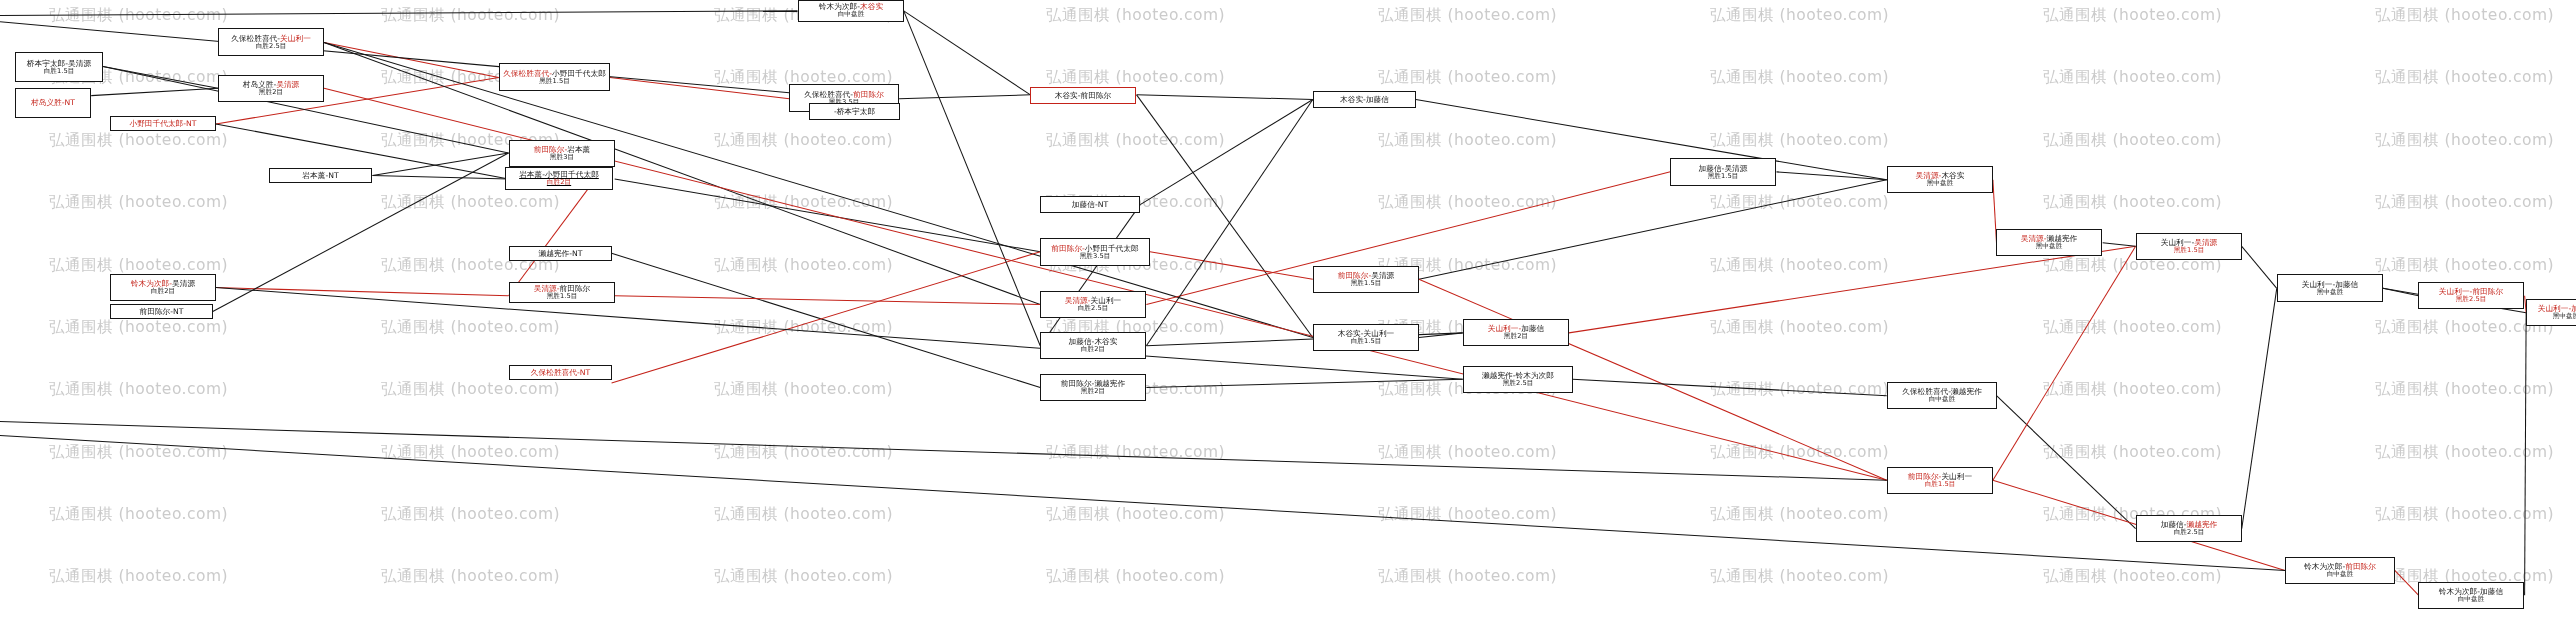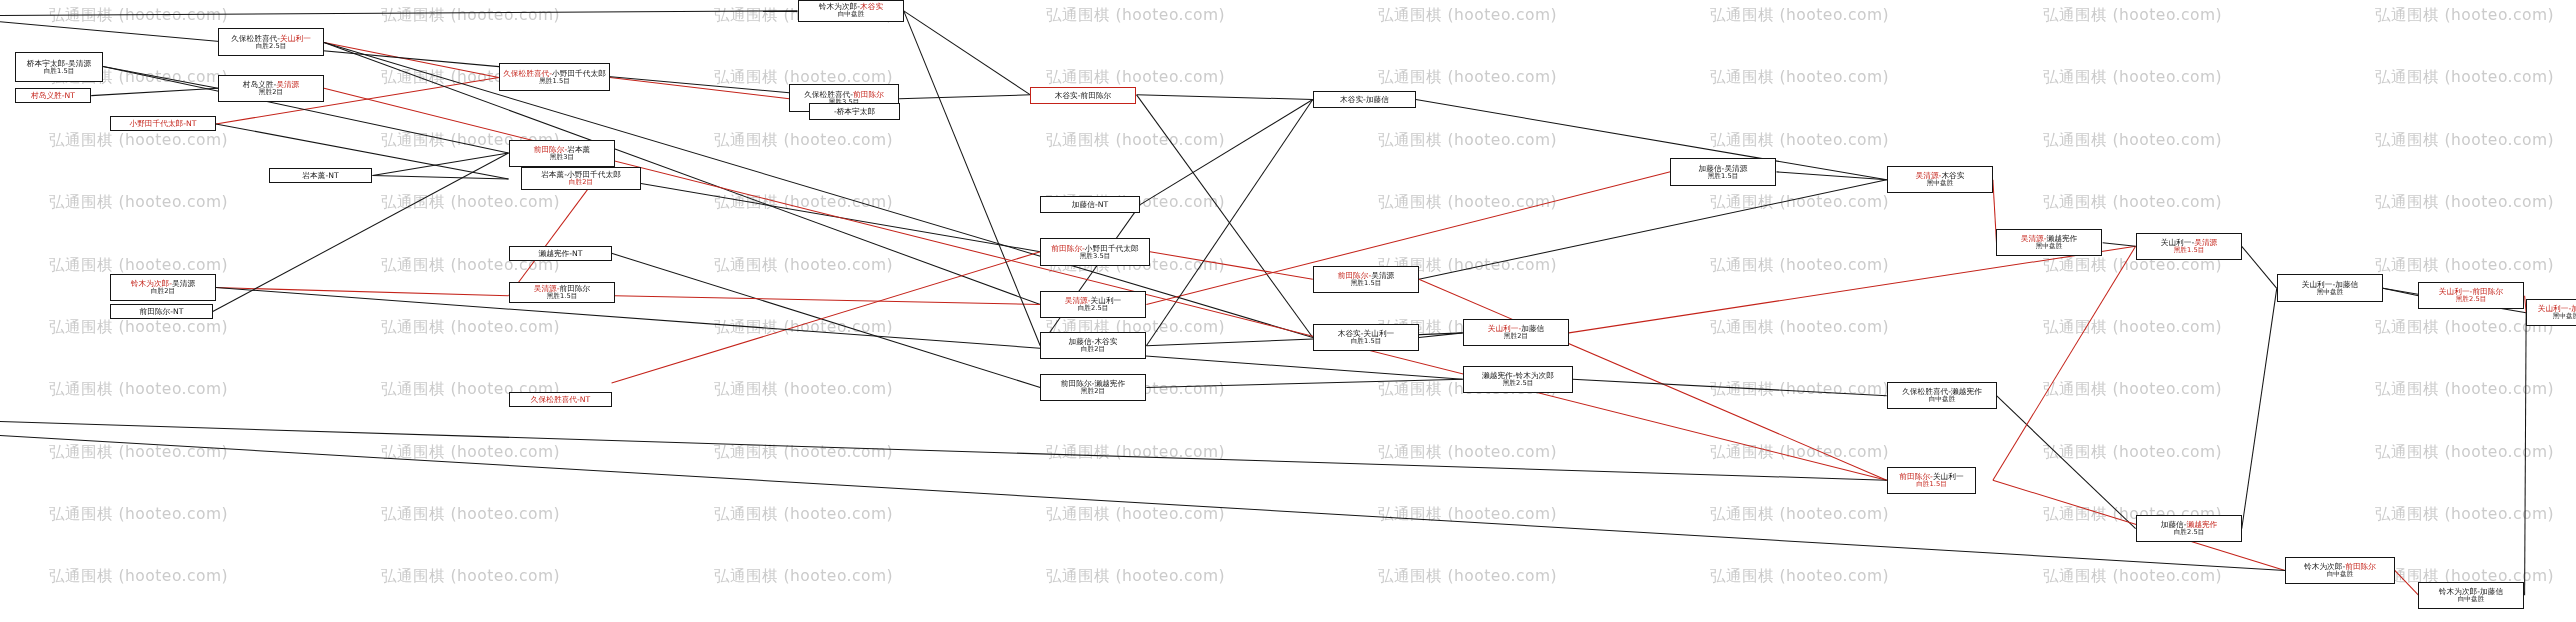--- a/index.html
+++ b/index.html
@@ -159,21 +159,21 @@
       <line x1="419" y1="240.5" x2="987" y2="347.5" stroke="#151515" stroke-width="2"></line>
       <line x1="0" y1="818" x2="3662" y2="932" stroke="#151515" stroke-width="2"></line>
       <line x1="0" y1="845" x2="4435" y2="1107" stroke="#151515" stroke-width="2"></line>
       <line x1="0" y1="30" x2="1548" y2="21" stroke="#151515" stroke-width="2"></line>
       <line x1="0" y1="42" x2="1532" y2="180" stroke="#151515" stroke-width="2"></line>
     </svg>
     <div class="node" style="left: 15px; top: 52px; width: 88px; height: 30px; border-color: rgb(21, 21, 21);">
       <div class="l1"><span style="color: rgb(21, 21, 21);">桥本宇太郎-吴清源</span></div>
       <div class="l2"><span style="color: rgb(21, 21, 21);">白胜1.5目</span></div>
     </div>
-    <div class="node" style="left: 15px; top: 88px; width: 76px; height: 15px; border-color: rgb(21, 21, 21); align-items: center;">
+    <div class="node" style="left: 15px; top: 88px; width: 76px; height: 30px; border-color: rgb(21, 21, 21); align-items: center;">
       <div class="l1"><span style="color: rgb(196, 34, 25);">村岛义胜-NT</span></div>
     </div>
     <div class="node" style="left: 110px; top: 116px; width: 106px; height: 15px; border-color: rgb(21, 21, 21);">
       <div class="l1"><span style="color: rgb(196, 34, 25);">小野田千代太郎-NT</span></div>
     </div>
     <div class="node" style="left: 218px; top: 28px; width: 106px; height: 28px; border-color: rgb(21, 21, 21);">
       <div class="l1"><span style="color: rgb(21, 21, 21);">久保松胜喜代-</span><span style="color: rgb(196, 34, 25);">关山利一</span></div>
       <div class="l2"><span style="color: rgb(21, 21, 21);">白胜2.5目</span></div>
     </div>
     <div class="node" style="left: 218px; top: 75px; width: 106px; height: 27px; border-color: rgb(21, 21, 21);">
@@ -191,32 +191,32 @@
       <div class="l1"><span style="color: rgb(21, 21, 21);">前田陈尔-NT</span></div>
     </div>
     <div class="node" style="left: 499px; top: 63px; width: 111px; height: 28px; border-color: rgb(21, 21, 21);">
       <div class="l1"><span style="color: rgb(196, 34, 25);">久保松胜喜代-</span><span style="color: rgb(21, 21, 21);">小野田千代太郎</span></div>
       <div class="l2"><span style="color: rgb(21, 21, 21);">黑胜1.5目</span></div>
     </div>
     <div class="node" style="left: 509px; top: 140px; width: 106px; height: 27px; border-color: rgb(21, 21, 21);">
       <div class="l1"><span style="color: rgb(196, 34, 25);">前田陈尔-</span><span style="color: rgb(21, 21, 21);">岩本薰</span></div>
       <div class="l2"><span style="color: rgb(21, 21, 21);">黑胜3目</span></div>
     </div>
-    <div class="node" style="left: 521px; top: 167px; width: 120px; height: 23px; border-color: rgb(21, 21, 21);">
+    <div class="node" style="left: 505px; top: 167px; width: 108px; height: 23px; border-color: rgb(21, 21, 21); text-decoration: underline;">
       <div class="l1"><span style="color: rgb(21, 21, 21);">岩本薰-小野田千代太郎</span></div>
       <div class="l2"><span style="color: rgb(196, 34, 25);">白胜2目</span></div>
     </div>
     <div class="node" style="left: 509px; top: 246px; width: 103px; height: 15px; border-color: rgb(21, 21, 21);">
       <div class="l1"><span style="color: rgb(21, 21, 21);">濑越宪作-NT</span></div>
     </div>
     <div class="node" style="left: 509px; top: 282px; width: 106px; height: 21px; border-color: rgb(21, 21, 21);">
       <div class="l1"><span style="color: rgb(196, 34, 25);">吴清源-</span><span style="color: rgb(21, 21, 21);">前田陈尔</span></div>
       <div class="l2"><span style="color: rgb(21, 21, 21);">黑胜1.5目</span></div>
     </div>
-    <div class="node" style="left: 509px; top: 392px; width: 103px; height: 15px; border-color: rgb(21, 21, 21);">
+    <div class="node" style="left: 509px; top: 365px; width: 103px; height: 15px; border-color: rgb(21, 21, 21);">
       <div class="l1"><span style="color: rgb(196, 34, 25);">久保松胜喜代-NT</span></div>
     </div>
     <div class="node" style="left: 789px; top: 84px; width: 110px; height: 28px; border-color: rgb(21, 21, 21);">
       <div class="l1"><span style="color: rgb(21, 21, 21);">久保松胜喜代-</span><span style="color: rgb(196, 34, 25);">前田陈尔</span></div>
       <div class="l2"><span style="color: rgb(21, 21, 21);">黑胜3.5目</span></div>
     </div>
     <div class="node" style="left: 809px; top: 103px; width: 91px; height: 17px; border-color: rgb(21, 21, 21);">
       <div class="l1"><span style="color: rgb(21, 21, 21);">-桥本宇太郎</span></div>
     </div>
     <div class="node" style="left: 1030px; top: 87px; width: 106px; height: 16.5px; border-color: rgb(196, 34, 25);">
@@ -265,21 +265,21 @@
       <div class="l2"><span style="color: rgb(21, 21, 21);">黑胜1.5目</span></div>
     </div>
     <div class="node" style="left: 1887px; top: 166px; width: 106px; height: 27px; border-color: rgb(21, 21, 21);">
       <div class="l1"><span style="color: rgb(196, 34, 25);">吴清源-</span><span style="color: rgb(21, 21, 21);">木谷实</span></div>
       <div class="l2"><span style="color: rgb(21, 21, 21);">黑中盘胜</span></div>
     </div>
     <div class="node" style="left: 1887px; top: 382px; width: 110px; height: 27px; border-color: rgb(21, 21, 21);">
       <div class="l1"><span style="color: rgb(21, 21, 21);">久保松胜喜代-濑越宪作</span></div>
       <div class="l2"><span style="color: rgb(21, 21, 21);">白中盘胜</span></div>
     </div>
-    <div class="node" style="left: 1887px; top: 467px; width: 89px; height: 27px; border-color: rgb(21, 21, 21);">
+    <div class="node" style="left: 1887px; top: 467px; width: 106px; height: 27px; border-color: rgb(21, 21, 21);">
       <div class="l1"><span style="color: rgb(196, 34, 25);">前田陈尔-</span><span style="color: rgb(21, 21, 21);">关山利一</span></div>
       <div class="l2"><span style="color: rgb(196, 34, 25);">白胜1.5目</span></div>
     </div>
     <div class="node" style="left: 1996px; top: 229px; width: 106px; height: 27px; border-color: rgb(21, 21, 21);">
       <div class="l1"><span style="color: rgb(196, 34, 25);">吴清源-</span><span style="color: rgb(21, 21, 21);">濑越宪作</span></div>
       <div class="l2"><span style="color: rgb(21, 21, 21);">黑中盘胜</span></div>
     </div>
     <div class="node" style="left: 2136px; top: 233px; width: 106px; height: 27px; border-color: rgb(21, 21, 21);">
       <div class="l1"><span style="color: rgb(21, 21, 21);">关山利一-</span><span style="color: rgb(196, 34, 25);">吴清源</span></div>
       <div class="l2"><span style="color: rgb(196, 34, 25);">黑胜1.5目</span></div>

